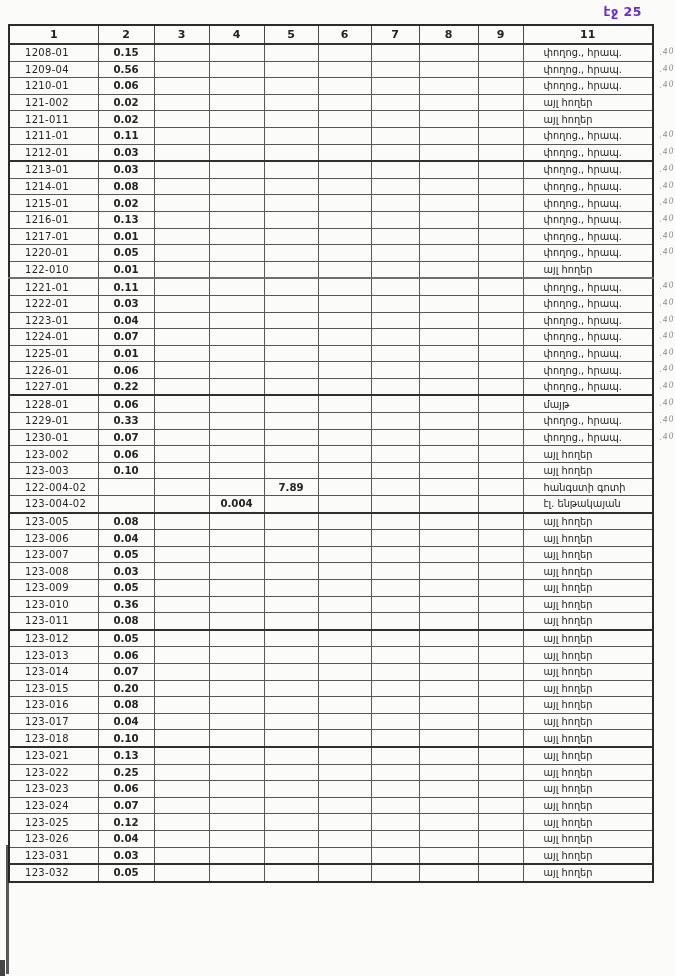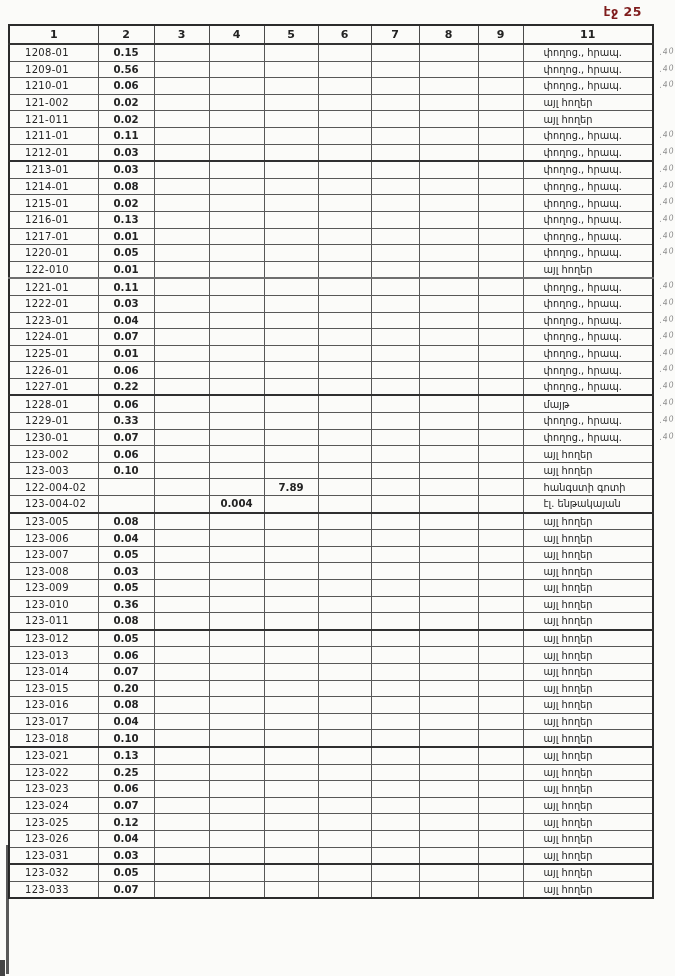--- a/index.html
+++ b/index.html
@@ -3,21 +3,21 @@
 <meta charset="utf-8">
 <style>
   html,body{margin:0;padding:0;background:#e9e9e7;}
   .page{
     position:relative;width:675px;height:976px;background:#fbfbf9;
     font-family:"DejaVu Sans","Liberation Sans",sans-serif;color:#262626;
     overflow:hidden;box-shadow:0 0 4px rgba(0,0,0,.2);
   }
   .page-label{
     position:absolute;top:4px;right:33px;font-size:12.5px;font-weight:bold;
-    letter-spacing:.5px;color:#7f1d1d;
+    letter-spacing:.5px;color:#6d28d9;
   }
   table.scan{
     position:absolute;left:8px;top:24px;width:644px;
     border-collapse:collapse;table-layout:fixed;
     border:2px solid #2b2b2b;
   }
   table.scan th{
     border:1px solid #4a4a4a;border-bottom:2px solid #333;
     font-size:11px;font-weight:bold;height:17px;padding:0;text-align:center;
     color:#222;
@@ -88,21 +88,21 @@
           <td class="num"></td>
           <td class="num"></td>
           <td class="num"></td>
           <td class="num"></td>
           <td class="num"></td>
           <td class="num"></td>
           <td class="num"></td>
           <td class="use">փողոց., հրապ.<span class="mark">.40</span></td>
         </tr>
         <tr>
-          <td class="code">1209-01</td>
+          <td class="code">1209-04</td>
           <td class="num">0.56</td>
           <td class="num"></td>
           <td class="num"></td>
           <td class="num"></td>
           <td class="num"></td>
           <td class="num"></td>
           <td class="num"></td>
           <td class="num"></td>
           <td class="use">փողոց., հրապ.<span class="mark">.40</span></td>
         </tr>
@@ -666,32 +666,20 @@
           <td class="num"></td>
           <td class="num"></td>
           <td class="num"></td>
           <td class="num"></td>
           <td class="num"></td>
           <td class="use">այլ հողեր</td>
         </tr>
         <tr>
           <td class="code">123-032</td>
           <td class="num">0.05</td>
-          <td class="num"></td>
-          <td class="num"></td>
-          <td class="num"></td>
-          <td class="num"></td>
-          <td class="num"></td>
-          <td class="num"></td>
-          <td class="num"></td>
-          <td class="use">այլ հողեր</td>
-        </tr>
-        <tr>
-          <td class="code">123-033</td>
-          <td class="num">0.07</td>
           <td class="num"></td>
           <td class="num"></td>
           <td class="num"></td>
           <td class="num"></td>
           <td class="num"></td>
           <td class="num"></td>
           <td class="num"></td>
           <td class="use">այլ հողեր</td>
         </tr>
       </tbody>

